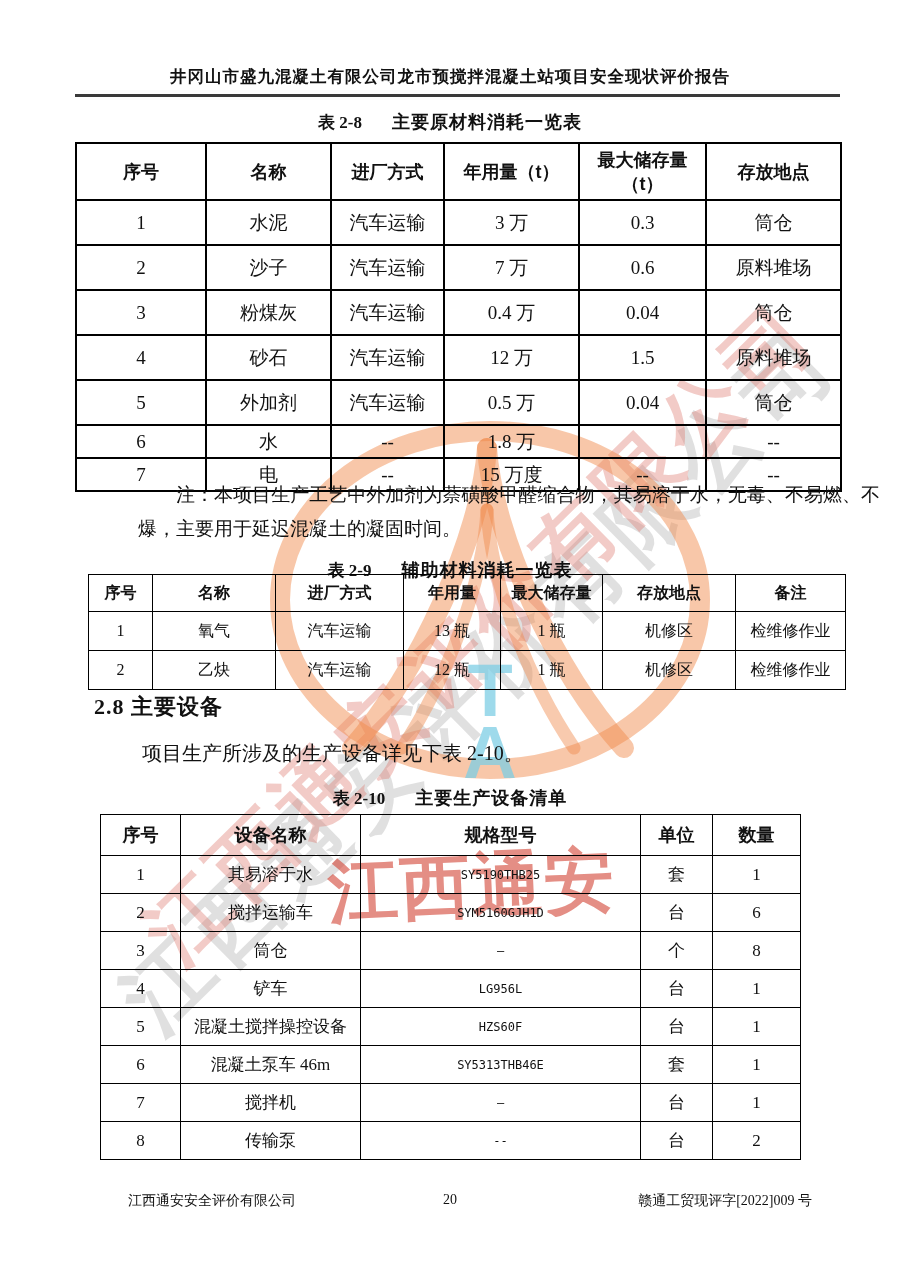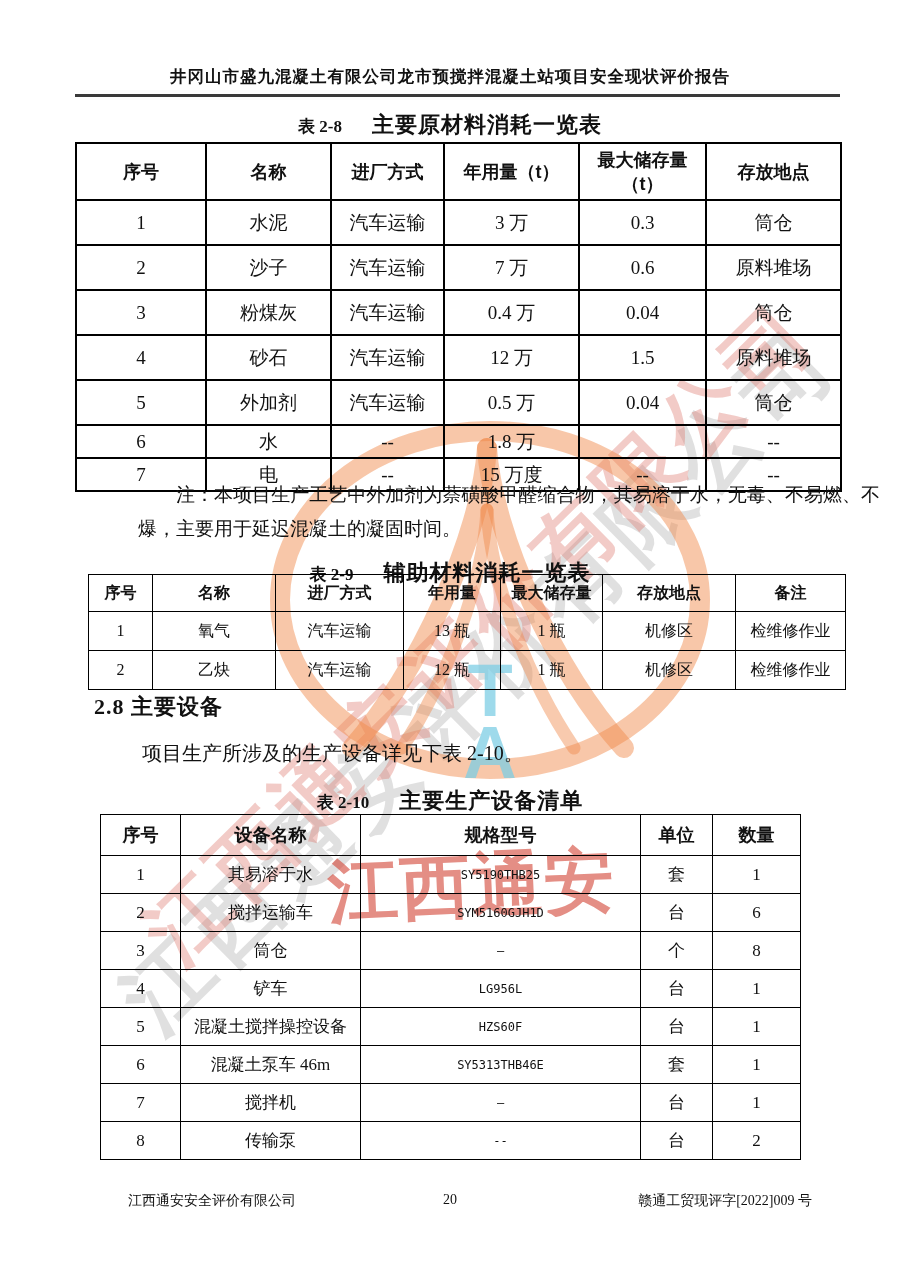--- a/index.html
+++ b/index.html
@@ -18,21 +18,21 @@
           color:rgba(210,66,52,0.60);transform:rotate(-2.5deg);white-space:nowrap;}
   .stamp{position:absolute;left:262px;top:418px;}
   
   .content{position:absolute;inset:0;z-index:1;}
   .hdr-title{position:absolute;top:66px;left:0;width:100%;text-align:center;
              font-size:16.5px;font-weight:600;letter-spacing:1px;}
   .hdr-rule{position:absolute;top:94px;left:75px;width:765px;height:0;
             border-top:3px solid #3a3a3a;}
   .caption{position:absolute;left:0;width:100%;text-align:center;font-weight:bold;}
   .caption .cap-label{font-family:"Liberation Serif","DejaVu Serif",serif;font-size:17px;margin-right:30px;}
-  .caption .cap-title{font-family:Liberation Mono, monospace;font-size:22px;letter-spacing:1px;}
+  .caption .cap-title{font-family:Liberation Mono, monospace;font-size:18px;letter-spacing:1px;}
   #cap-2-8{top:110px;} #cap-2-9{top:546px;margin-top:12px;} #cap-2-10{top:786px;}
   table{border-collapse:collapse;table-layout:fixed;background:transparent;position:absolute;}
   th,td{border:2px solid #000;text-align:center;vertical-align:middle;padding:0 2px;
         overflow:hidden;background:transparent;}
   th{font-family:"Liberation Sans","DejaVu Sans",sans-serif;font-weight:bold;}
   #table-2-8{top:142px;left:75px;width:765px;font-size:19px;}
   #table-2-8 th{height:55px;font-size:18px;}
   #table-2-8 tbody tr td{height:43px;}
   #table-2-8 tbody tr:nth-child(6) td,
   #table-2-8 tbody tr:nth-child(7) td{height:31px;}

